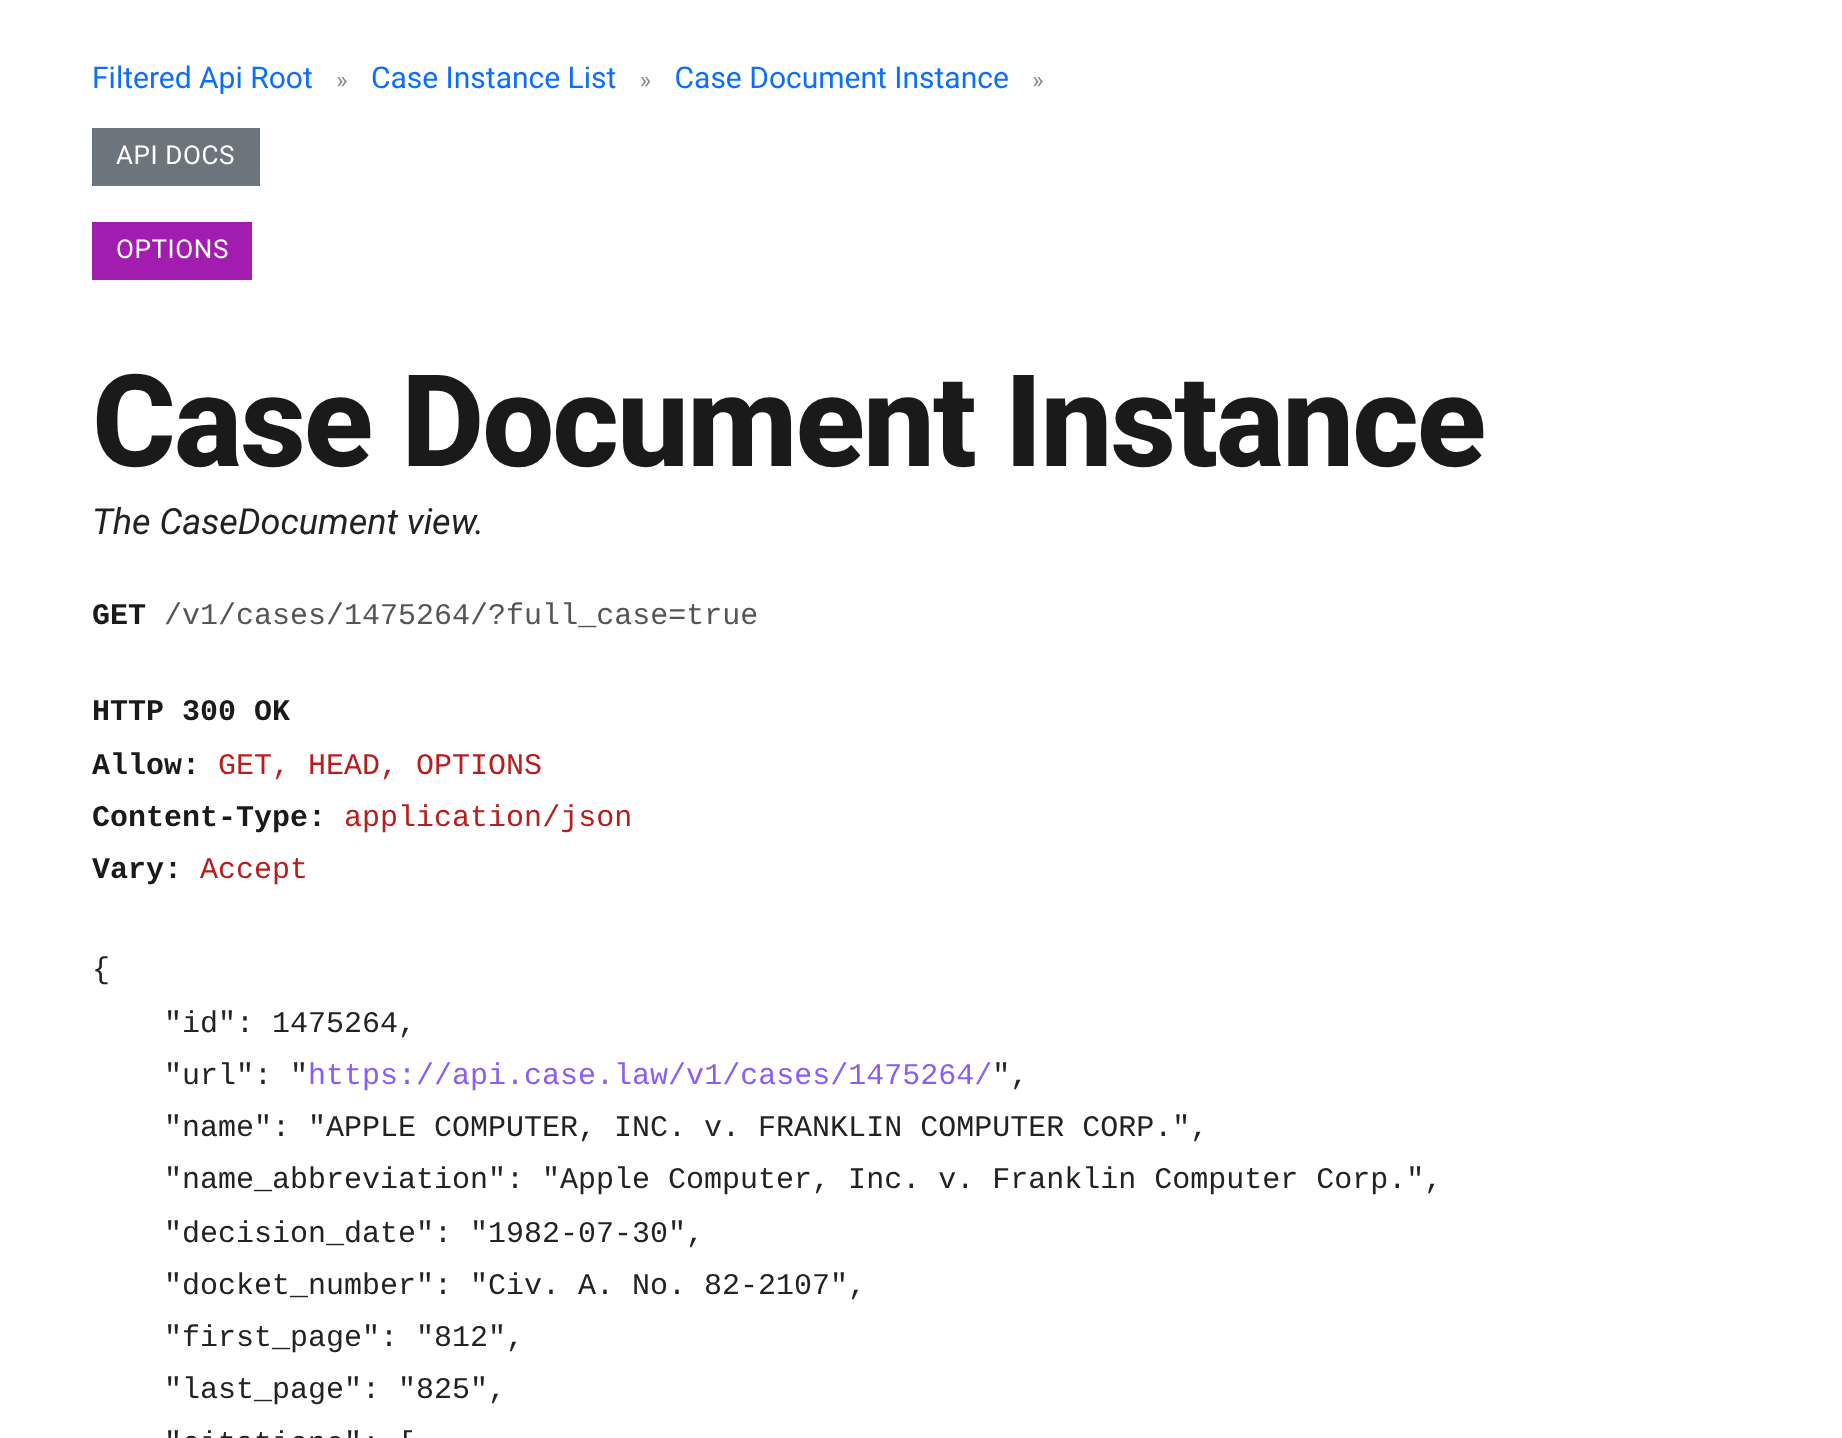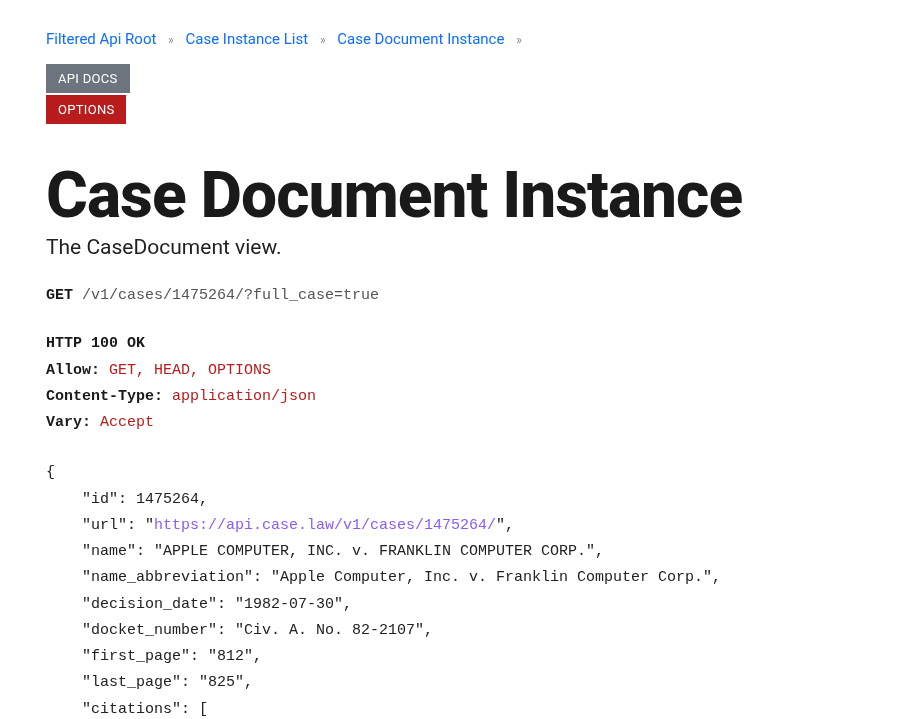--- a/index.html
+++ b/index.html
@@ -31,32 +31,33 @@
     font-size: 13px;
     font-weight: 400;
     letter-spacing: 0.3px;
     padding: 7px 12px;
     border: none;
     color: #fff;
     cursor: pointer;
     font-family: inherit;
   }
   .btn-docs { background: #6c757d; }
-  .btn-options { background: #b91c1c; margin-top: 2px; }
+  .btn-options { background: #a21caf; margin-top: 18px; }
   h1.title {
     font-size: 64px;
     font-weight: 800;
     margin: 38px 0 6px 0;
     letter-spacing: -1px;
     line-height: 1.05;
   }
   .subtitle {
-    font-size: 21px;
+    font-size: 18px;
     color: #222;
     margin: 6px 0 24px 0;
+    font-style: italic;
   }
   .reqline, .respblock, .jsonblock {
     font-family: "SFMono-Regular", Consolas, "Liberation Mono", Menlo, monospace;
     font-size: 15px;
     line-height: 1.75;
     white-space: pre;
   }
   .reqline { margin-bottom: 22px; }
   .reqmethod { font-weight: 700; }
   .reqpath { color: #555; }
@@ -81,21 +82,21 @@
 <div class="btns">
   <div><button class="btn btn-docs">API DOCS</button></div>
   <div><button class="btn btn-options">OPTIONS</button></div>
 </div>
 
 <h1 class="title">Case Document Instance</h1>
 <div class="subtitle">The CaseDocument view.</div>
 
 <div class="reqline"><span class="reqmethod">GET</span> <span class="reqpath">/v1/cases/1475264/?full_case=true</span></div>
 
-<div class="respblock"><span class="hdrname">HTTP 100 OK</span>
+<div class="respblock"><span class="hdrname">HTTP 300 OK</span>
 <span class="hdrname">Allow:</span> <span class="hdrval-link">GET, HEAD, OPTIONS</span>
 <span class="hdrname">Content-Type:</span> <span class="hdrval-link">application/json</span>
 <span class="hdrname">Vary:</span> <span class="hdrval-link">Accept</span></div>
 
 <div class="jsonblock"><span>{</span>
 <span>    "id": 1475264,</span>
 <span>    "url": "</span><a href="#" class="jsonlink">https://api.case.law/v1/cases/1475264/</a><span>",</span>
 <span>    "name": "APPLE COMPUTER, INC. v. FRANKLIN COMPUTER CORP.",</span>
 <span>    "name_abbreviation": "Apple Computer, Inc. v. Franklin Computer Corp.",</span>
 <span>    "decision_date": "1982-07-30",</span>

